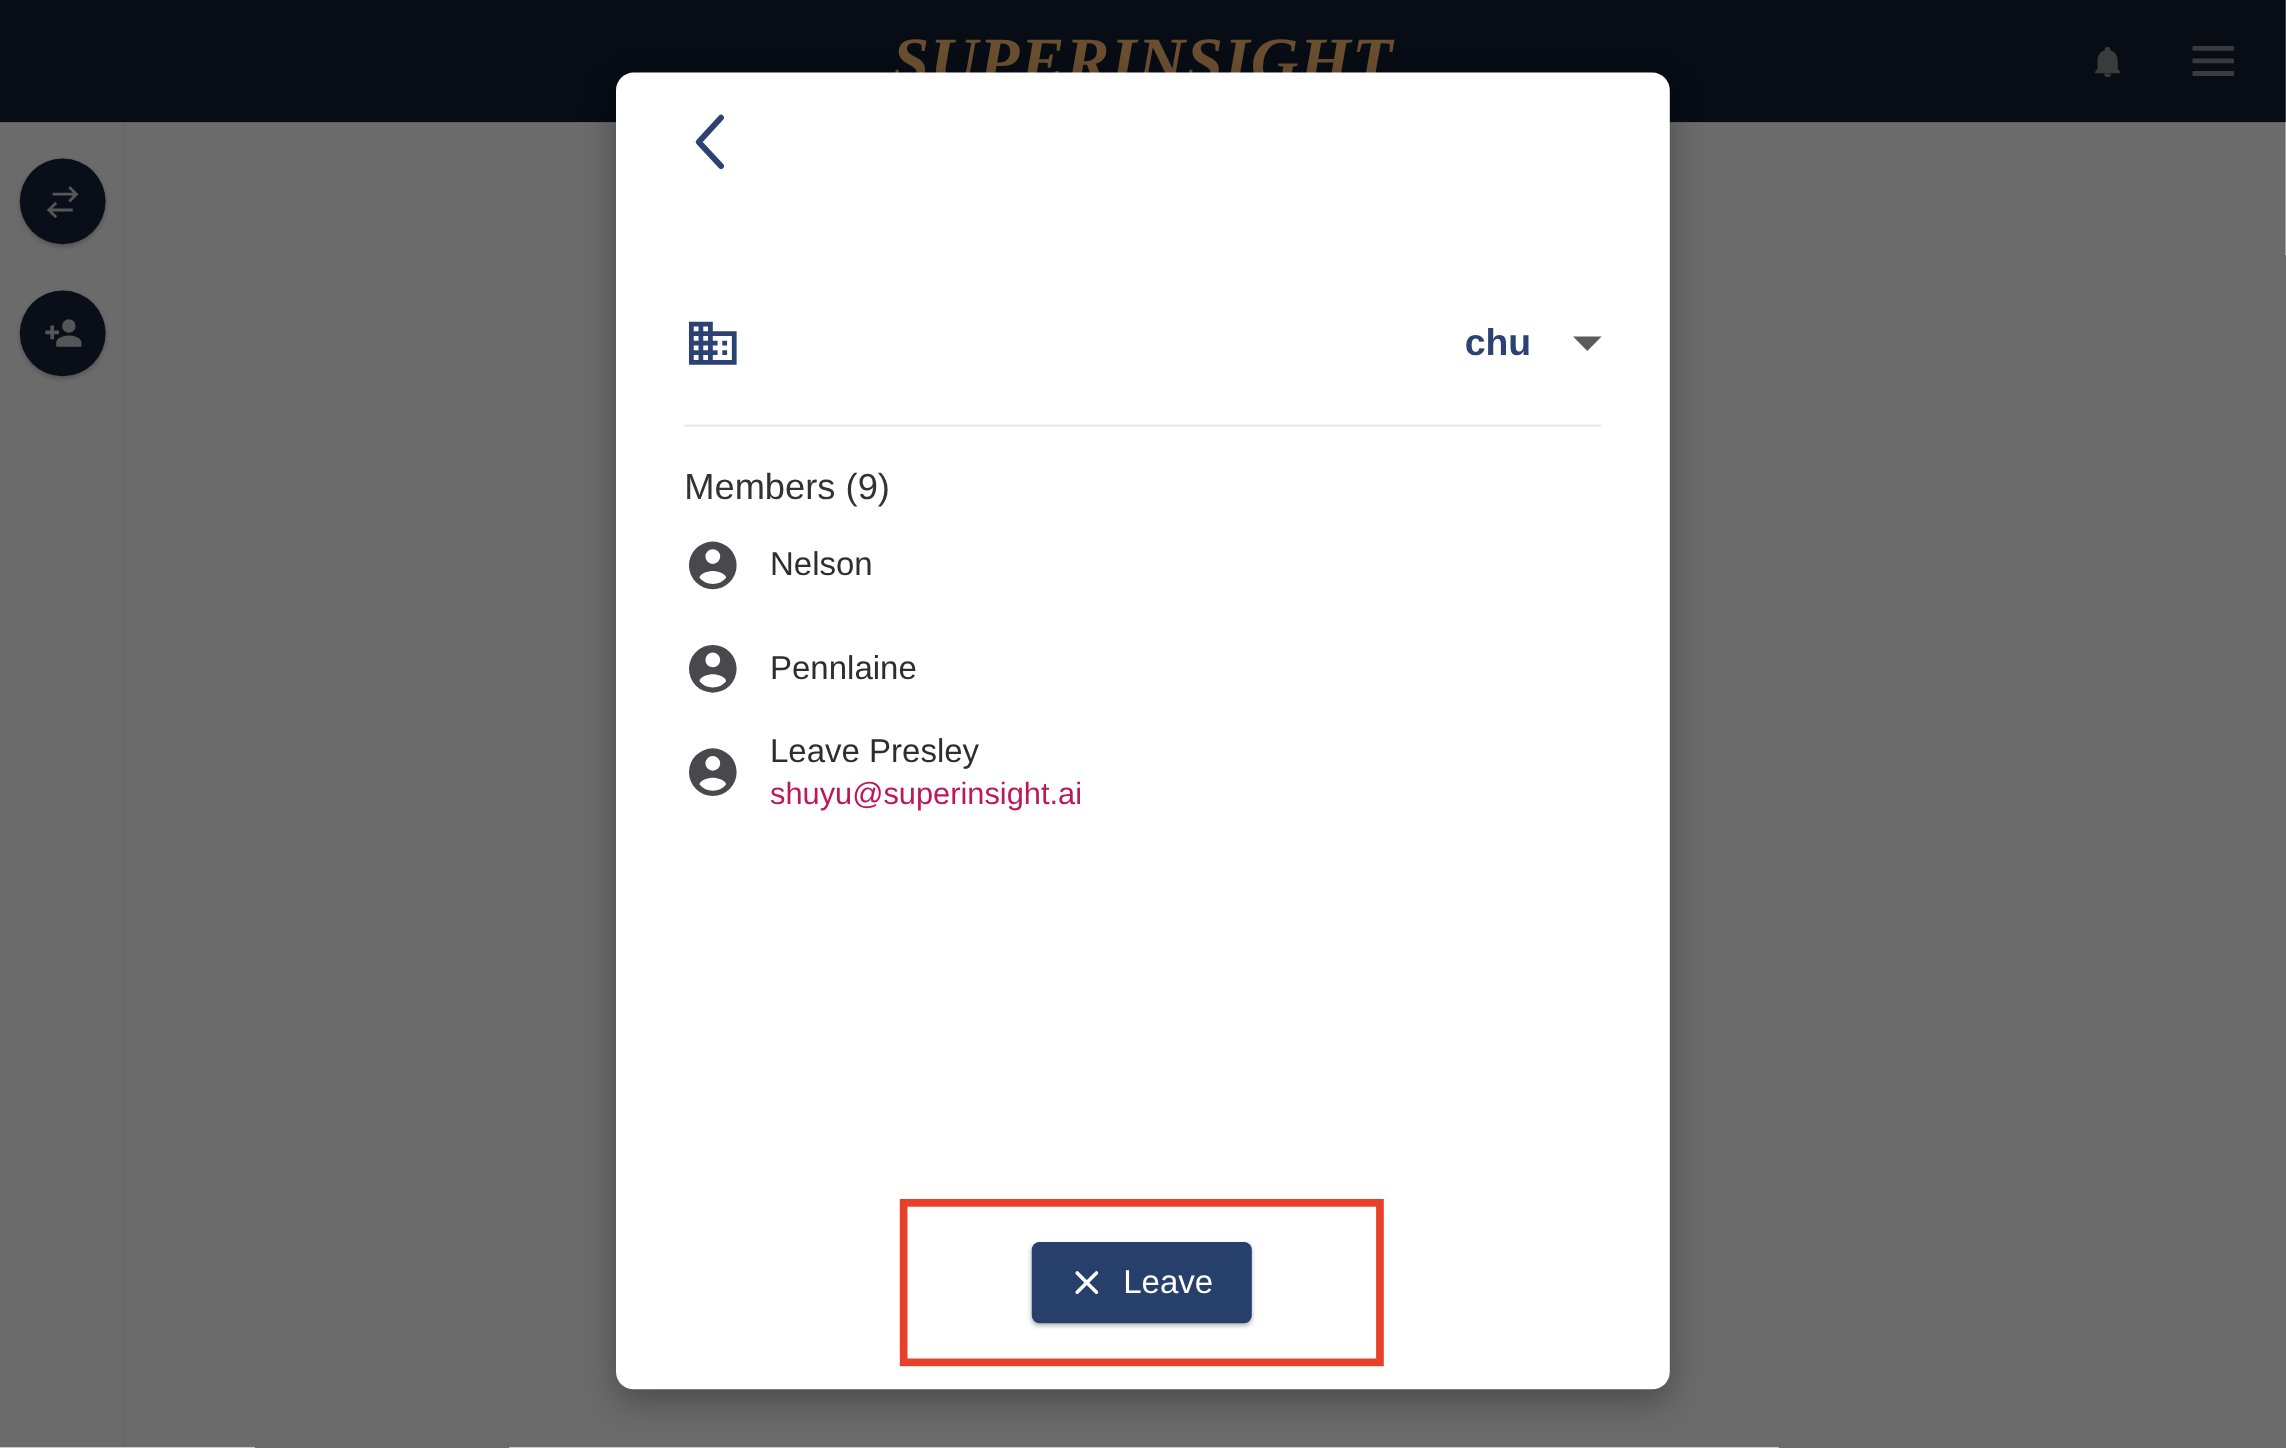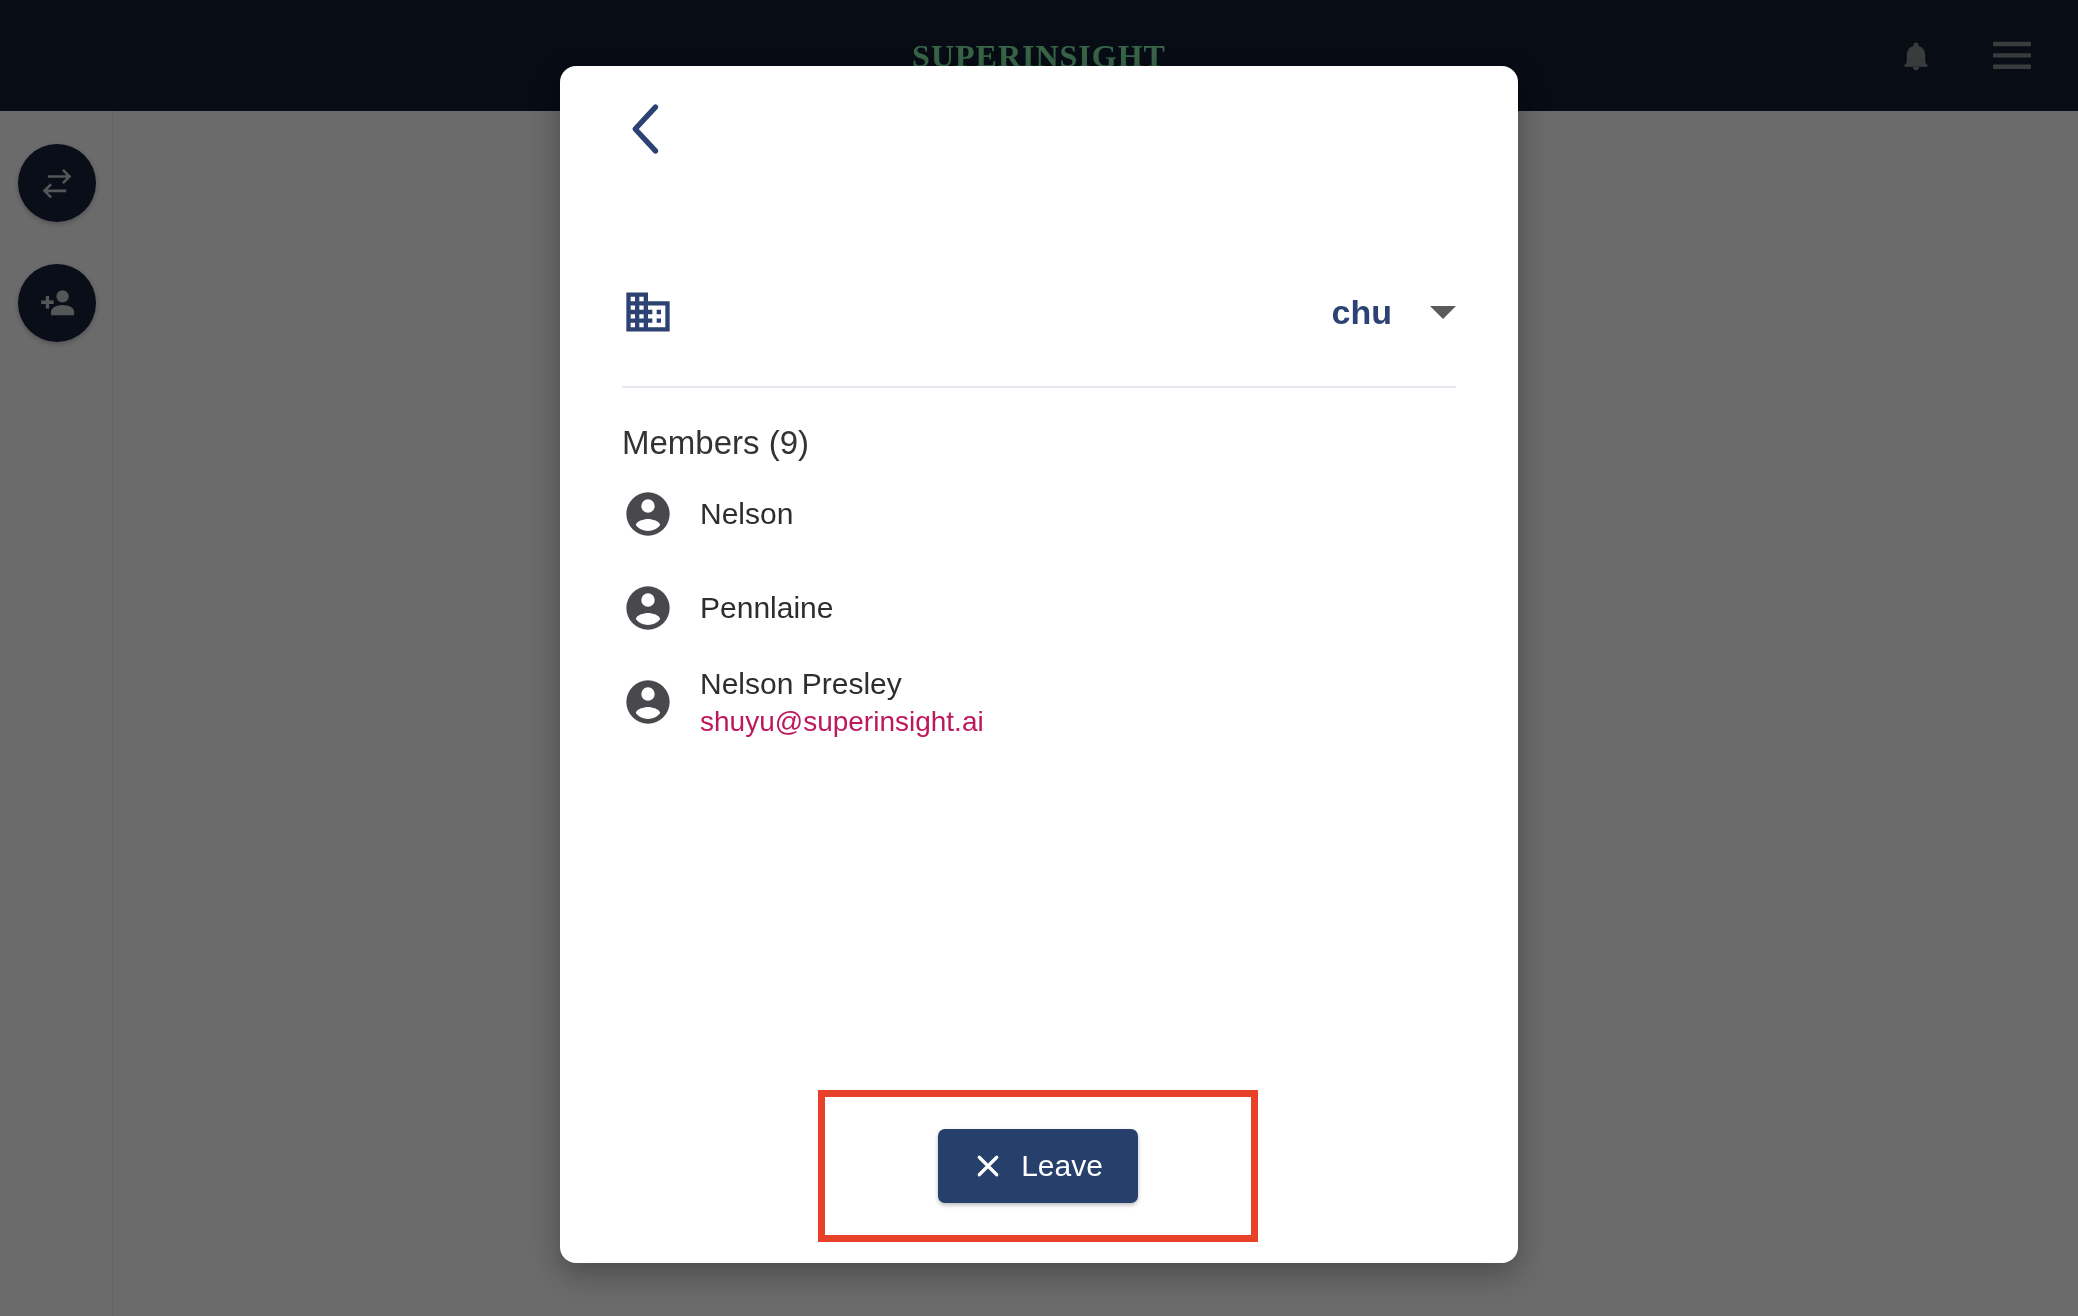--- a/index.html
+++ b/index.html
@@ -31,24 +31,25 @@
     background: #111E33;
     z-index: 5;
   }
   #brand-logo {
     position: absolute;
     left: 0; right: 0;
     top: 50%;
     transform: translateY(-50%);
     text-align: center;
     font-family: "Liberation Serif", serif;
+    font-style: italic;
     font-weight: bold;
-    font-size: 32px;
+    font-size: 60px;
     letter-spacing: 1px;
-    color: #86efac;
+    color: #fdba74;
     user-select: none;
   }
   #topbar-actions {
     position: absolute;
     right: 46px;
     top: 0;
     height: 111px;
     display: flex;
     align-items: center;
     gap: 56px;
@@ -334,21 +335,21 @@
         </span>
       </div>
 
       <div class="member-row with-email">
         <span class="member-avatar">
           <svg width="52" height="52" viewBox="0 0 24 24" aria-hidden="true">
             <path fill="#49484D" d="M12 2a10 10 0 1 0 0 20 10 10 0 0 0 0-20zm0 3.2a3.1 3.1 0 1 1 0 6.2 3.1 3.1 0 0 1 0-6.2zm0 14.6a7.4 7.4 0 0 1-5.6-2.6c.1-1.9 3.7-2.9 5.6-2.9s5.5 1 5.6 2.9A7.4 7.4 0 0 1 12 19.8z"></path>
           </svg>
         </span>
         <span class="member-text">
-          <span class="member-name">Nelson Presley</span>
+          <span class="member-name">Leave Presley</span>
           <span class="member-email">shuyu@superinsight.ai</span>
         </span>
       </div>
 
     </div>
 
     <div id="leave-highlight"></div>
 
     <button id="leave-button">
       <span id="leave-close-icon">

